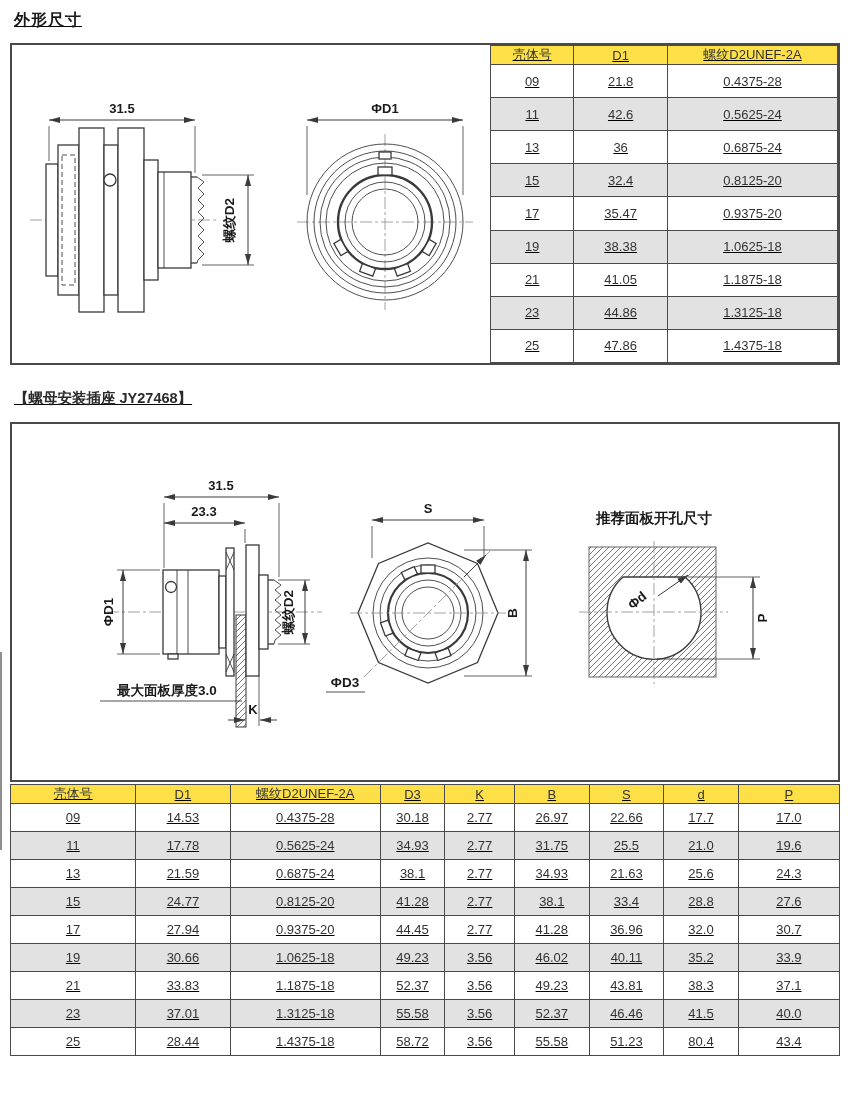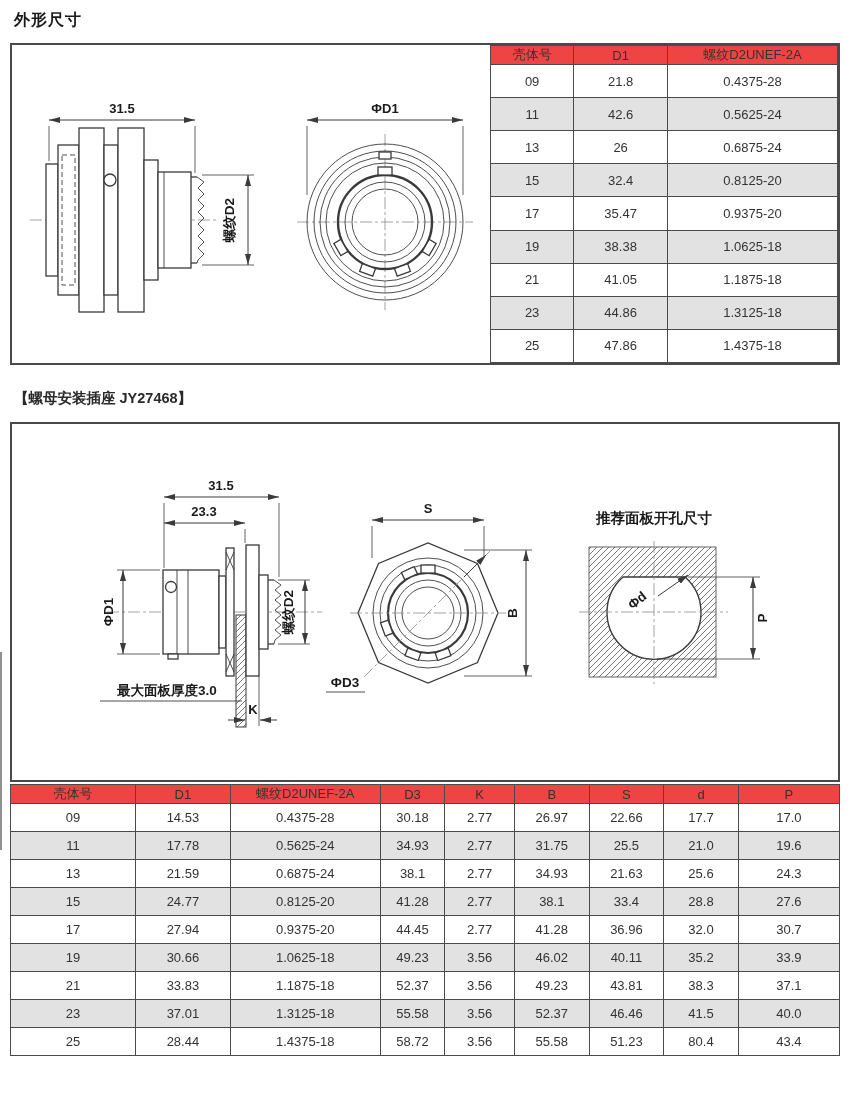--- a/index.html
+++ b/index.html
@@ -1,17 +1,17 @@
 <!DOCTYPE html>
 <html><head>
 <meta charset="utf-8">
 <style>
   * { margin:0; padding:0; box-sizing:border-box; }
   body { background:#fff; font-family:"Liberation Sans","DejaVu Sans",sans-serif; }
-  .page { position:relative; width:850px; height:1094px; background:#fff; padding:8px 10px 0 10px; overflow:hidden; }
+  .page { position:relative; width:850px; height:1094px; background:#fff; padding:8px 10px 0 10px; overflow:hidden;text-decoration:underline; }
   .edge-artifact { position:absolute; left:0; top:652px; width:2px; height:198px; background:#8f8f8f; }
 
   .page-title { font-size:16px; font-weight:bold; color:#1a1a1a; margin:2px 0 12px 4px; letter-spacing:1px; }
   .sec-label { font-size:14.5px; font-weight:bold; color:#2a2a2a; margin:0 0 13px 4px; }
   .sec-label.sec2 { margin-top:24px; margin-bottom:14px; }
 
   .box { border:2px solid #4a4a4a; background:#fff; }
   .box1 { height:322px; display:flex; }
   .box2 { height:360px; }
 
@@ -20,21 +20,21 @@
   .fw   { fill:#ffffff; stroke:#3a3a3a; stroke-width:1.3; }
   .dim  { stroke:#3a3a3a; stroke-width:1; fill:none; }
   .ext  { stroke:#3a3a3a; stroke-width:0.8; fill:none; }
   .cl   { stroke:#8a8a8a; stroke-width:0.8; fill:none; stroke-dasharray:12 3 3 3; }
   .thin { stroke:#3a3a3a; stroke-width:0.9; fill:none; }
   .dimtxt { font-family:"Liberation Sans","DejaVu Sans",sans-serif; font-size:13px; font-weight:bold; fill:#1a1a1a; text-anchor:middle; }
   .cntxt  { font-family:"Liberation Sans","DejaVu Sans",sans-serif; font-size:13.5px; font-weight:bold; fill:#1a1a1a; text-anchor:middle; }
 
   table { border-collapse:collapse; table-layout:fixed; font-size:13px; color:#333; }
   th, td { border:1.5px solid #4a4a4a; text-align:center; vertical-align:middle; font-weight:normal; padding:0; }
-  thead th { background:#ef4444;margin-left:24px; }
+  thead th { background:#fde047;margin-left:24px; }
   tbody tr:nth-of-type(even) td { background:#e2e2e2; }
 
   .t1 { width:348px; height:318px; flex:none; }
   .t2 { width:830px; height:272px; margin-top:2px; }
   .drawarea1 { width:478px; flex:none; }
 </style>
 </head>
 <body>
 
 <div class="page">
@@ -140,21 +140,21 @@
           </tr>
 
           <tr>
             <td>11</td>
             <td>42.6</td>
             <td>0.5625-24</td>
           </tr>
 
           <tr>
             <td>13</td>
-            <td>26</td>
+            <td>36</td>
             <td>0.6875-24</td>
           </tr>
 
           <tr>
             <td>15</td>
             <td>32.4</td>
             <td>0.8125-20</td>
           </tr>
 
           <tr>

